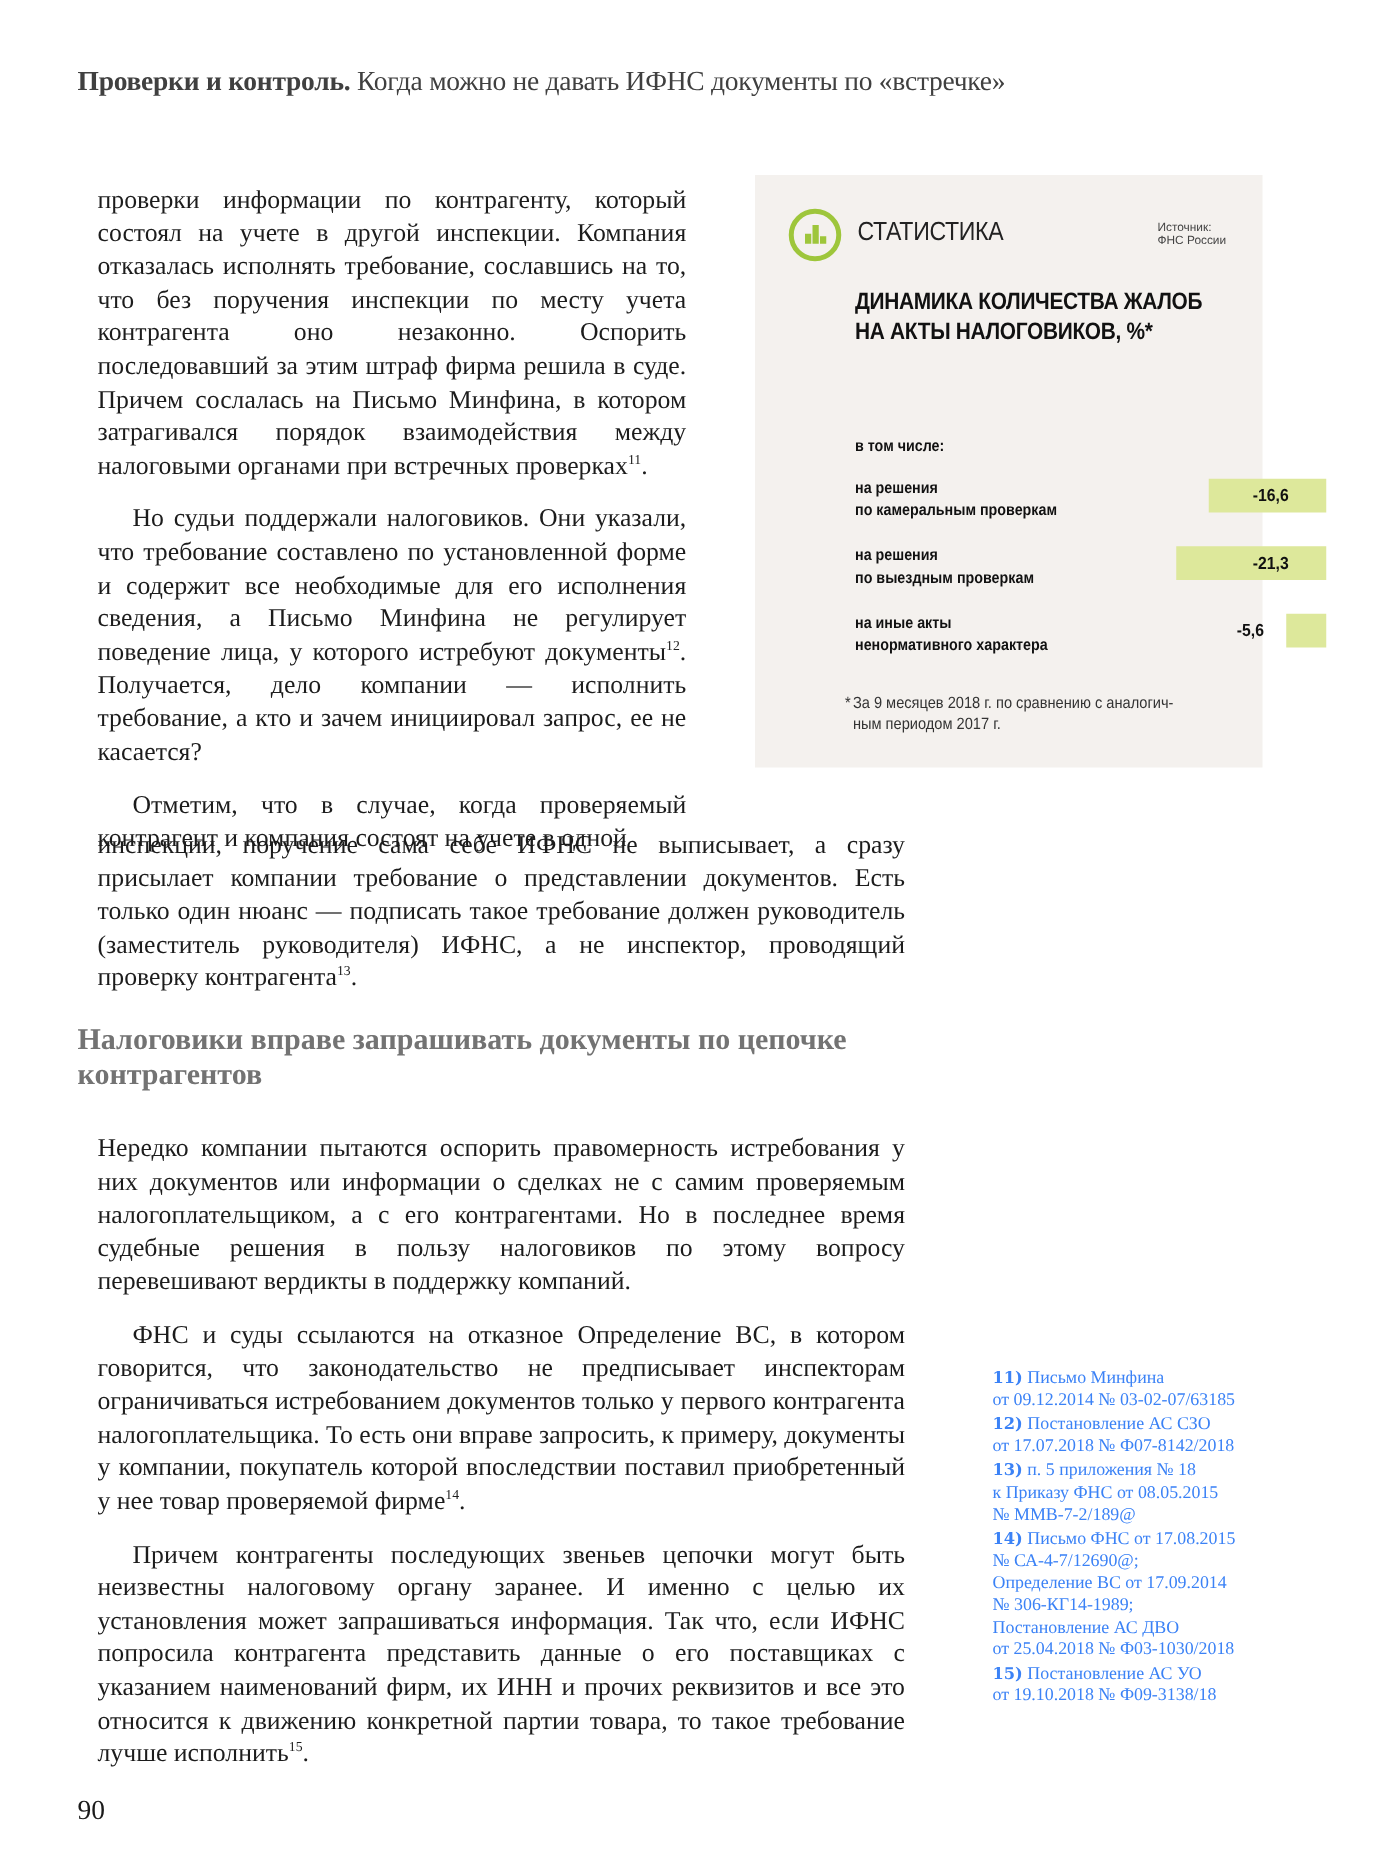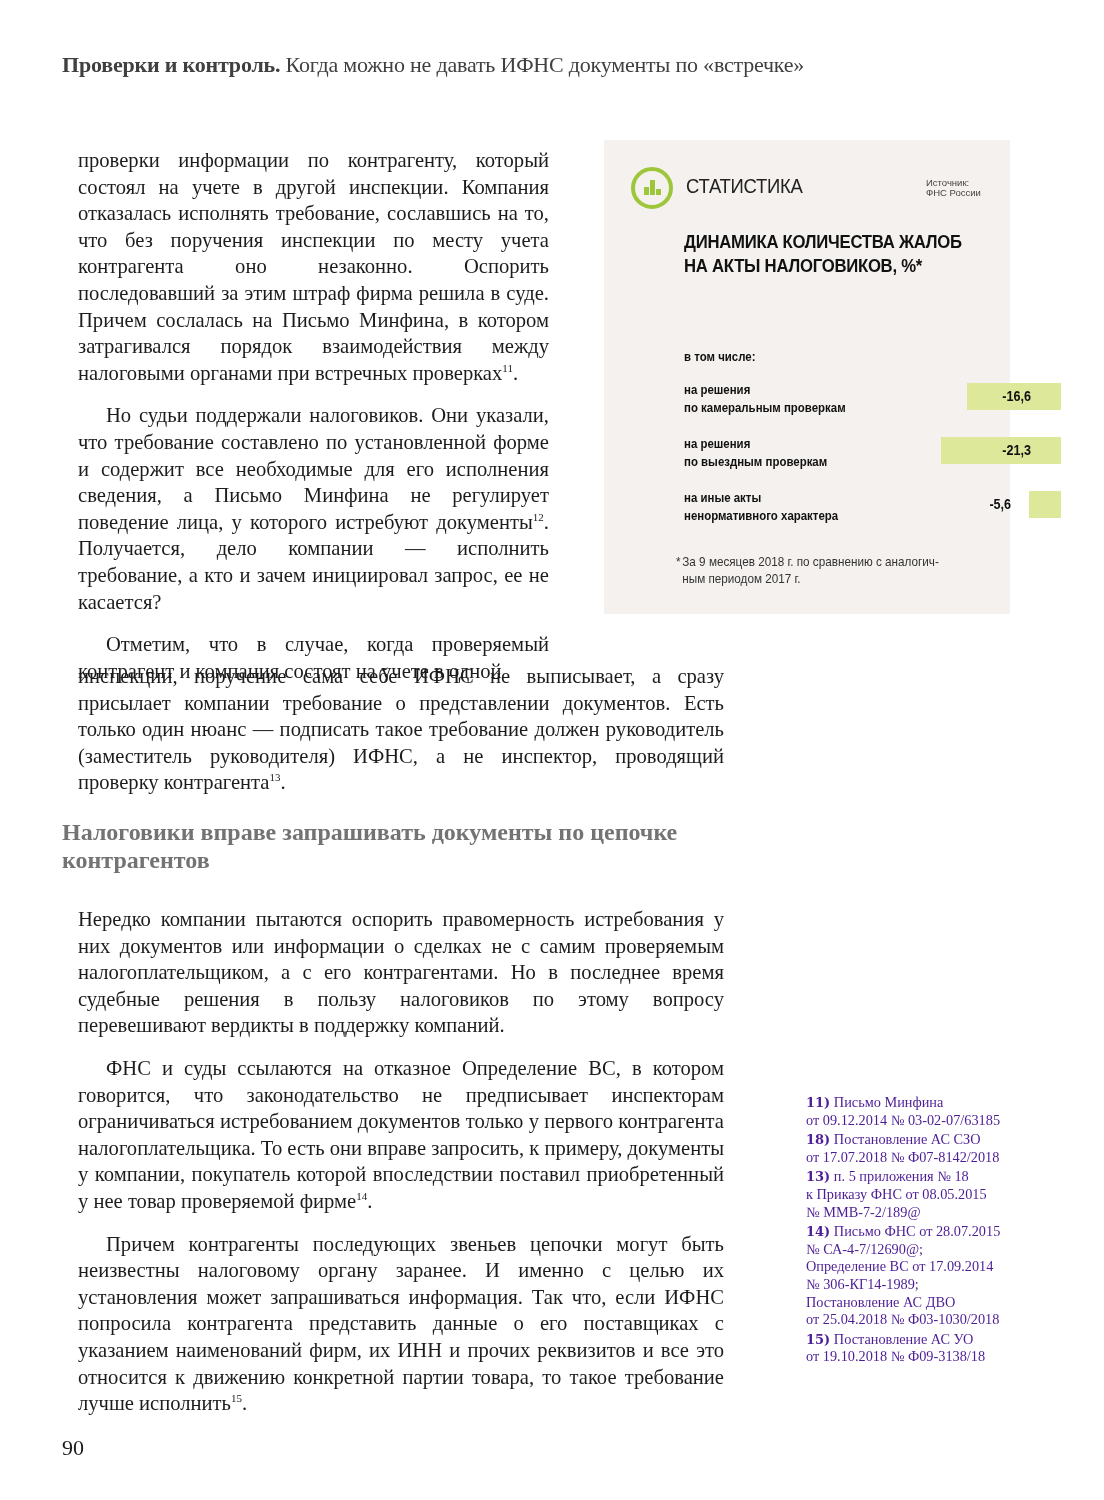--- a/index.html
+++ b/index.html
@@ -74,21 +74,21 @@
     position: absolute; left: 72px; top: 414px; width: 300px;
     font-size: 13px; line-height: 16.5px; color: #333;
     transform: scaleX(0.9); transform-origin: left;
   }
   .stat-note .ast { display: inline-block; width: 7px; }
   .stat-note .l2 { padding-left: 7px; }
 
   
   .footnotes {
     position: absolute; left: 794px; top: 1094px; width: 230px;
-    font-family: "Liberation Serif", serif; font-size: 14.3px; line-height: 17.6px; color: #4c1d95; margin-left: 12px;
+    font-family: "Liberation Serif", serif; font-size: 14.3px; line-height: 17.6px; color: #3b82f6;
   }
   .footnotes .fn { margin-bottom: 2px; }
   .footnotes .num { font-weight: bold; font-family: "DejaVu Serif", serif; font-size: 13px; }
 
   .page-number {
     position: absolute; left: 62px; top: 1435px;
     font-family: "Liberation Serif", serif; font-size: 22px; color: #1a1a1a;
   }
 </style>
 </head>
@@ -165,30 +165,30 @@
     <div class="l2">ным периодом 2017 г.</div>
   </div>
 </div>
 
 <div class="footnotes">
   <div class="fn">
     <span class="num">11)</span> <span>Письмо Минфина</span><br>
     <span>от 09.12.2014 № 03-02-07/63185</span>
   </div>
   <div class="fn">
-    <span class="num">18)</span> <span>Постановление АС СЗО</span><br>
+    <span class="num">12)</span> <span>Постановление АС СЗО</span><br>
     <span>от 17.07.2018 № Ф07-8142/2018</span>
   </div>
   <div class="fn">
     <span class="num">13)</span> <span>п. 5 приложения № 18</span><br>
     <span>к Приказу ФНС от 08.05.2015</span><br>
     <span>№ ММВ-7-2/189@</span>
   </div>
   <div class="fn">
-    <span class="num">14)</span> <span>Письмо ФНС от 28.07.2015</span><br>
+    <span class="num">14)</span> <span>Письмо ФНС от 17.08.2015</span><br>
     <span>№ СА-4-7/12690@;</span><br>
     <span>Определение ВС от 17.09.2014</span><br>
     <span>№ 306-КГ14-1989;</span><br>
     <span>Постановление АС ДВО</span><br>
     <span>от 25.04.2018 № Ф03-1030/2018</span>
   </div>
   <div class="fn">
     <span class="num">15)</span> <span>Постановление АС УО</span><br>
     <span>от 19.10.2018 № Ф09-3138/18</span>
   </div>

